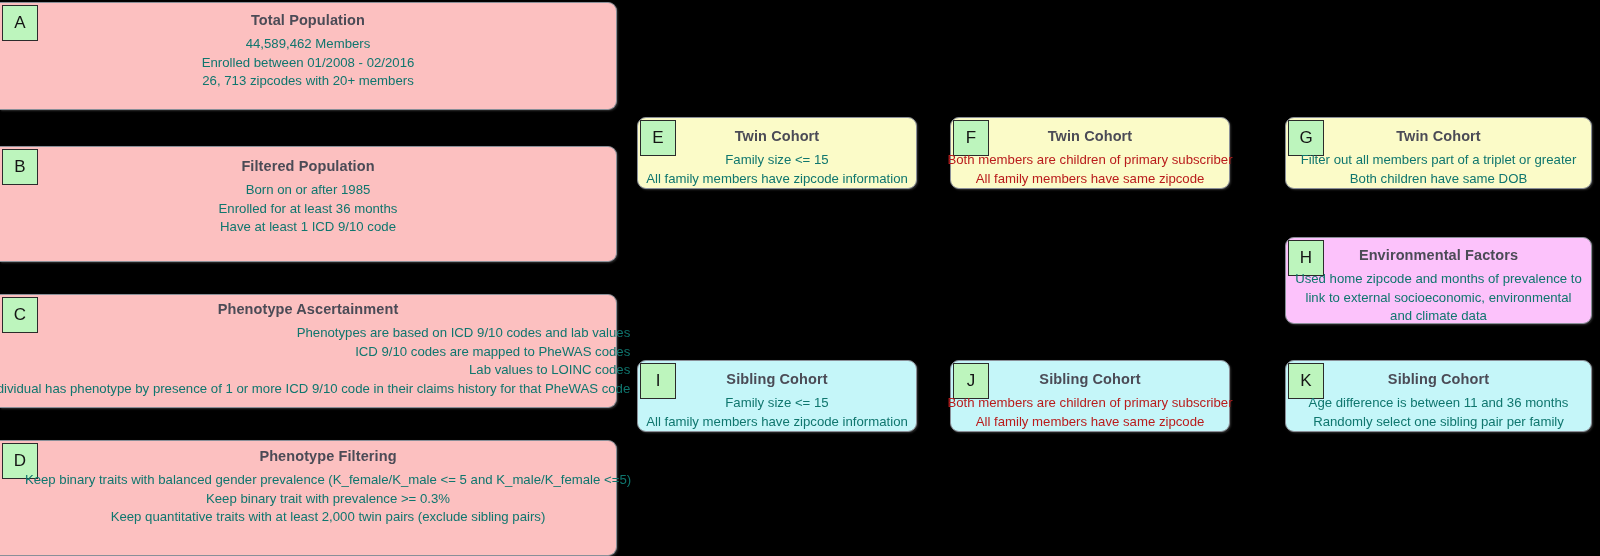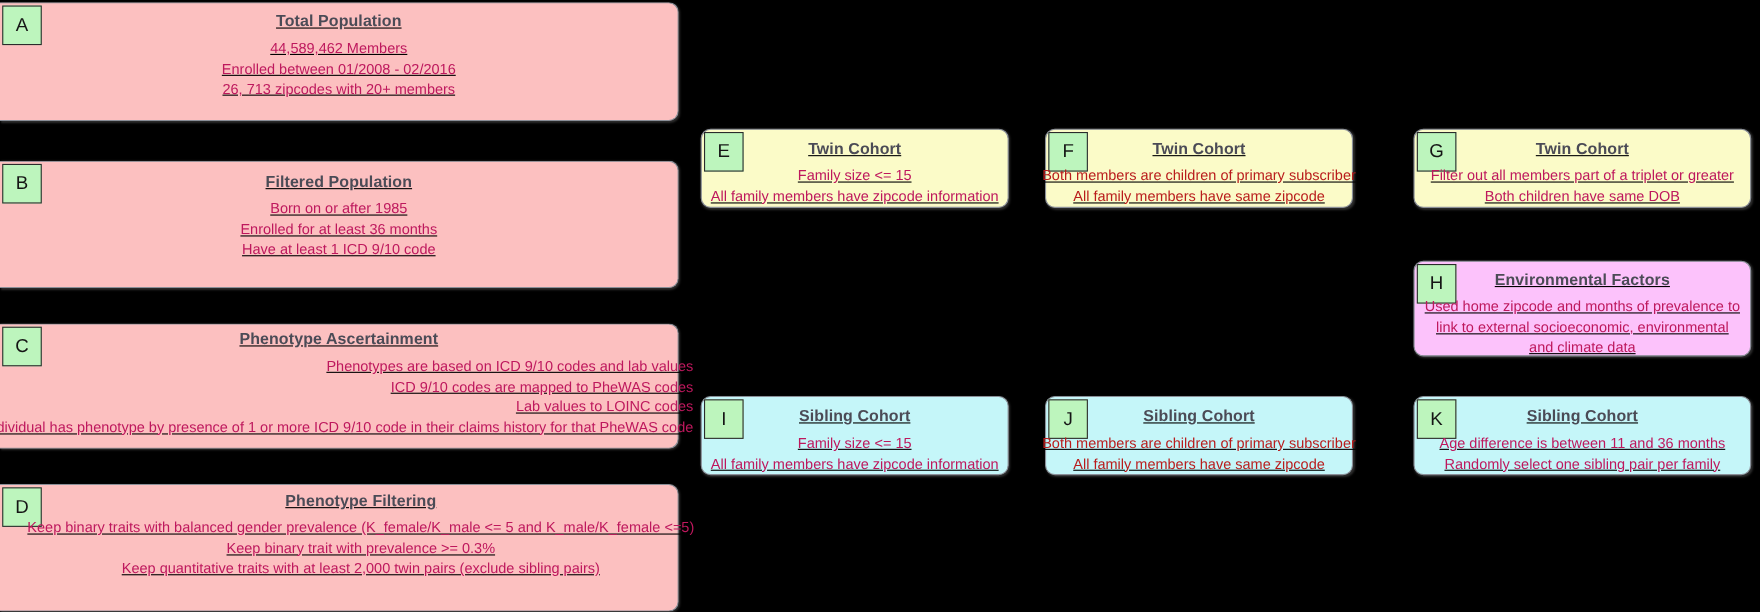--- a/index.html
+++ b/index.html
@@ -60,33 +60,32 @@
   }
   .body-wrap {
     position: absolute;
     left: 0; right: 0; top: 0; bottom: 0;
     display: flex;
     flex-direction: column;
     align-items: center;
     justify-content: flex-start;
     text-align: center;
     padding-top: 8px;
-    text-decoration: underline;
   }
   .title {
     font-size: 14.5px;
     font-weight: bold;
     color: #4b4b56;
     letter-spacing: .1px;
     margin: 0 0 6px 0;
     line-height: 18px;
   }
   .lines {
     font-size: 13.2px;
-    color: #be185d;
+    color: #0f766e;
     line-height: 18.5px;
     white-space: nowrap;
   }
   .lines.muted { color: #b91c1c; }
   .lines div { white-space: nowrap; }
   .lines.wrapped div { white-space: normal; }
 
   
   #node-a { left: 0px;    top: 2px;   width: 617px; height: 108px; }
   #node-b { left: 0px;    top: 146px; width: 617px; height: 116px; }

